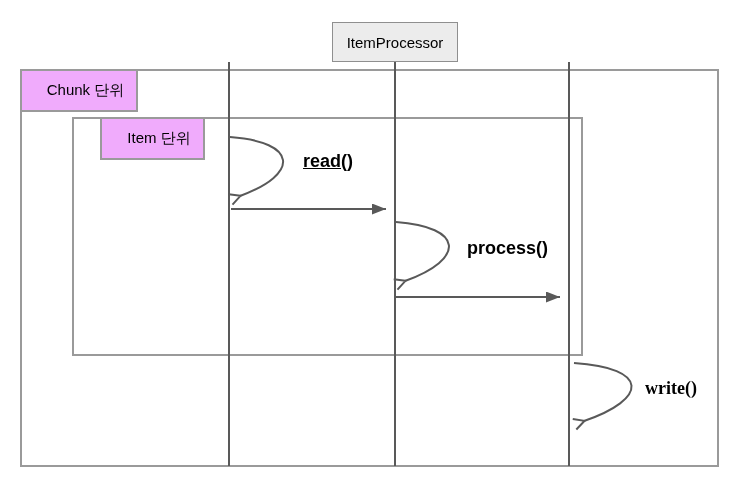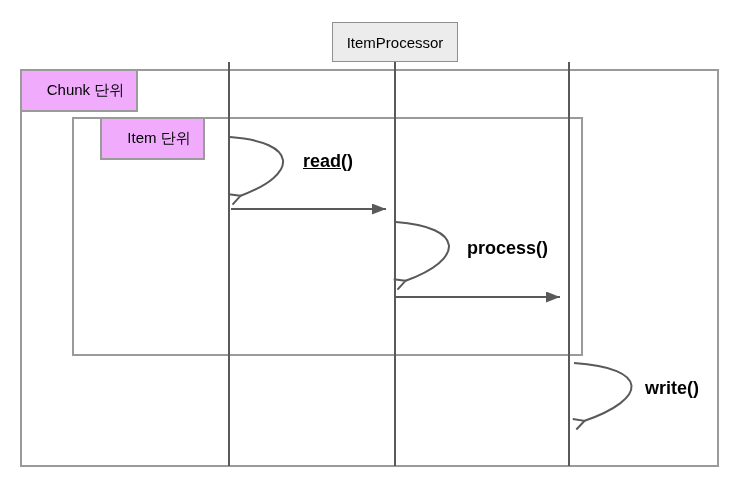--- a/index.html
+++ b/index.html
@@ -68,21 +68,21 @@
   .msg-label {
     position: absolute;
     font-size: 18px;
     font-weight: bold;
     color: #000000;
     white-space: nowrap;
     z-index: 4;
   }
   .msg-read    { left: 303px; top: 151px; text-decoration: underline; }
   .msg-process { left: 467px; top: 238px; }
-  .msg-write   { left: 645px; top: 378px; }
+  .msg-write   { left: 645px; top: 378px; font-family: Liberation Serif, serif; }
 </style>
 </head>
 <body>
 
 <div class="canvas">
 
   <div class="actor-box actor-processor">
     <span>ItemProcessor</span>
   </div>
 

